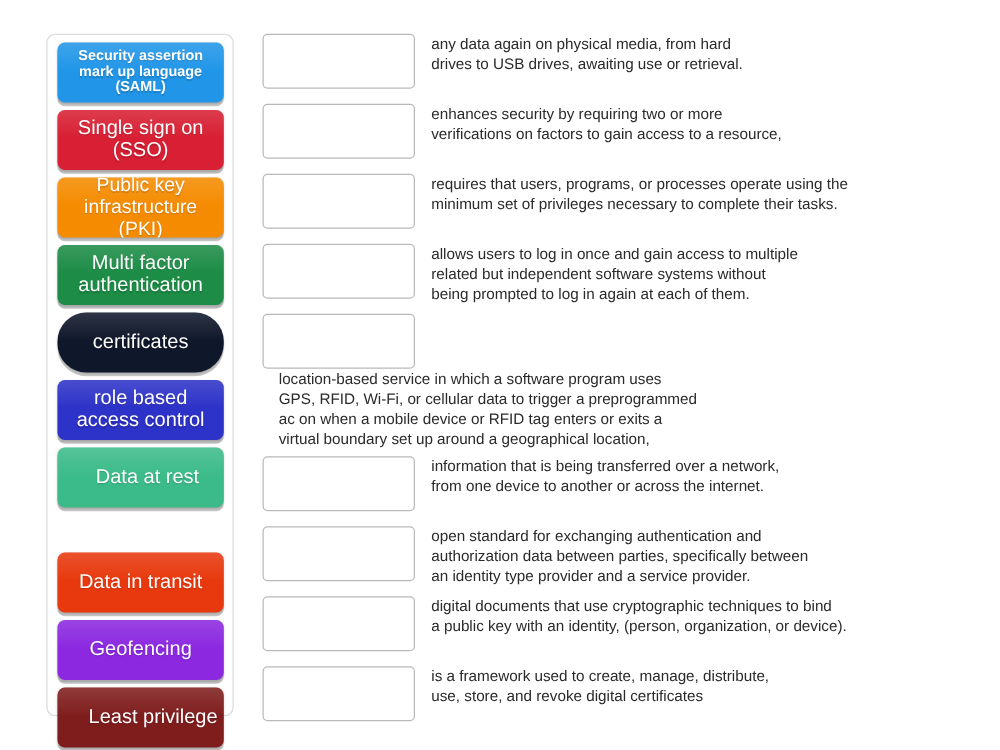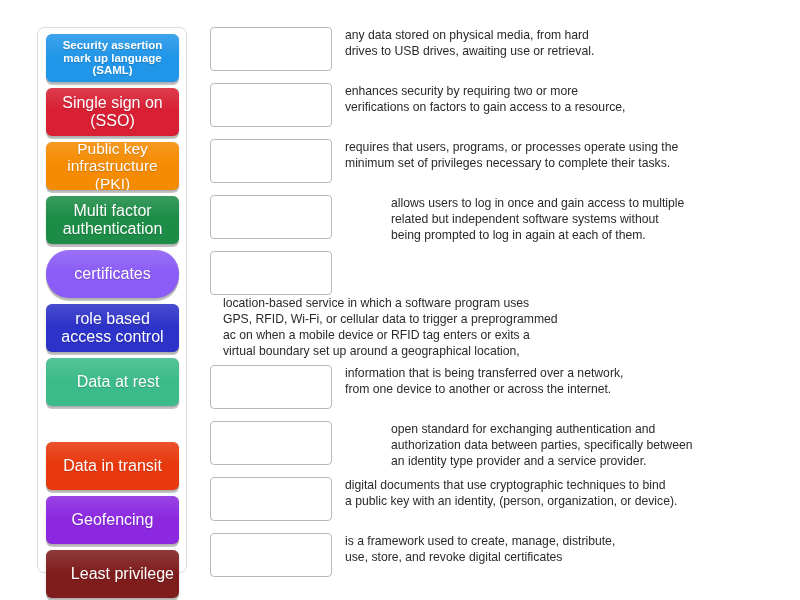--- a/index.html
+++ b/index.html
@@ -93,21 +93,21 @@
     flex: 1 1 auto;
     margin-left: 13px;
     font-size: 12.2px;
     line-height: 1.30;
     color: #2a2a2a;
     white-space: pre-line;
     padding-top: 1px;
   }
 
   .row.r2 { min-height: 50px; }
-  .row.r3 { min-height: 50px; gap: 46px; }
+  .row.r3 { min-height: 50px; }
   .row.r4 { min-height: 50px; flex-direction: column; }
 </style>
 </head>
 <body>
 
 <div id="app">
 
   <div class="tiles-panel">
     <div id="tiles-container">
         <div class="tile h-sm" style="background: rgb(33, 150, 232);">
@@ -115,21 +115,21 @@
         </div>
         <div class="tile h-md" style="background: rgb(216, 31, 51);">
           <span>Single sign on (SSO)</span>
         </div>
         <div class="tile h-lg" style="background: rgb(245, 139, 0);">
           <span>Public key infrastructure (PKI)</span>
         </div>
         <div class="tile h-md" style="background: rgb(28, 140, 70);">
           <span>Multi factor authentication</span>
         </div>
-        <div class="tile h-md" style="background: #8b5cf6; border-radius: 23px;">
+        <div class="tile h-md" style="background: #0f172a; border-radius: 23px;">
           <span>certificates</span>
         </div>
         <div class="tile h-md" style="background: rgb(45, 50, 200);">
           <span>role based access control</span>
         </div>
         <div class="tile h-md" style="background: rgb(60, 187, 138); padding-left: 16px;">
           <span>Data at rest</span>
         </div>
         <div class="tile h-md" style="background: rgb(232, 56, 13); margin-top: 36px;">
           <span>Data in transit</span>
@@ -140,21 +140,21 @@
         <div class="tile h-md" style="background: #7f1d1d; justify-content: flex-end;">
           <span>Least privilege</span>
         </div>
       </div>
   </div>
 
   <div class="rows-panel">
     <div id="rows-container">
         <div class="row r2">
           <div class="dropzone"></div>
-          <div class="definition">any data stored on physical media, from hard
+          <div class="definition">any data again on physical media, from hard
 drives to USB drives, awaiting use or retrieval.</div>
         </div>
         <div class="row r2">
           <div class="dropzone"></div>
           <div class="definition">enhances security by requiring two or more
 verifications on factors to gain access to a resource,</div>
         </div>
         <div class="row r2">
           <div class="dropzone"></div>
           <div class="definition">requires that users, programs, or processes operate using the

